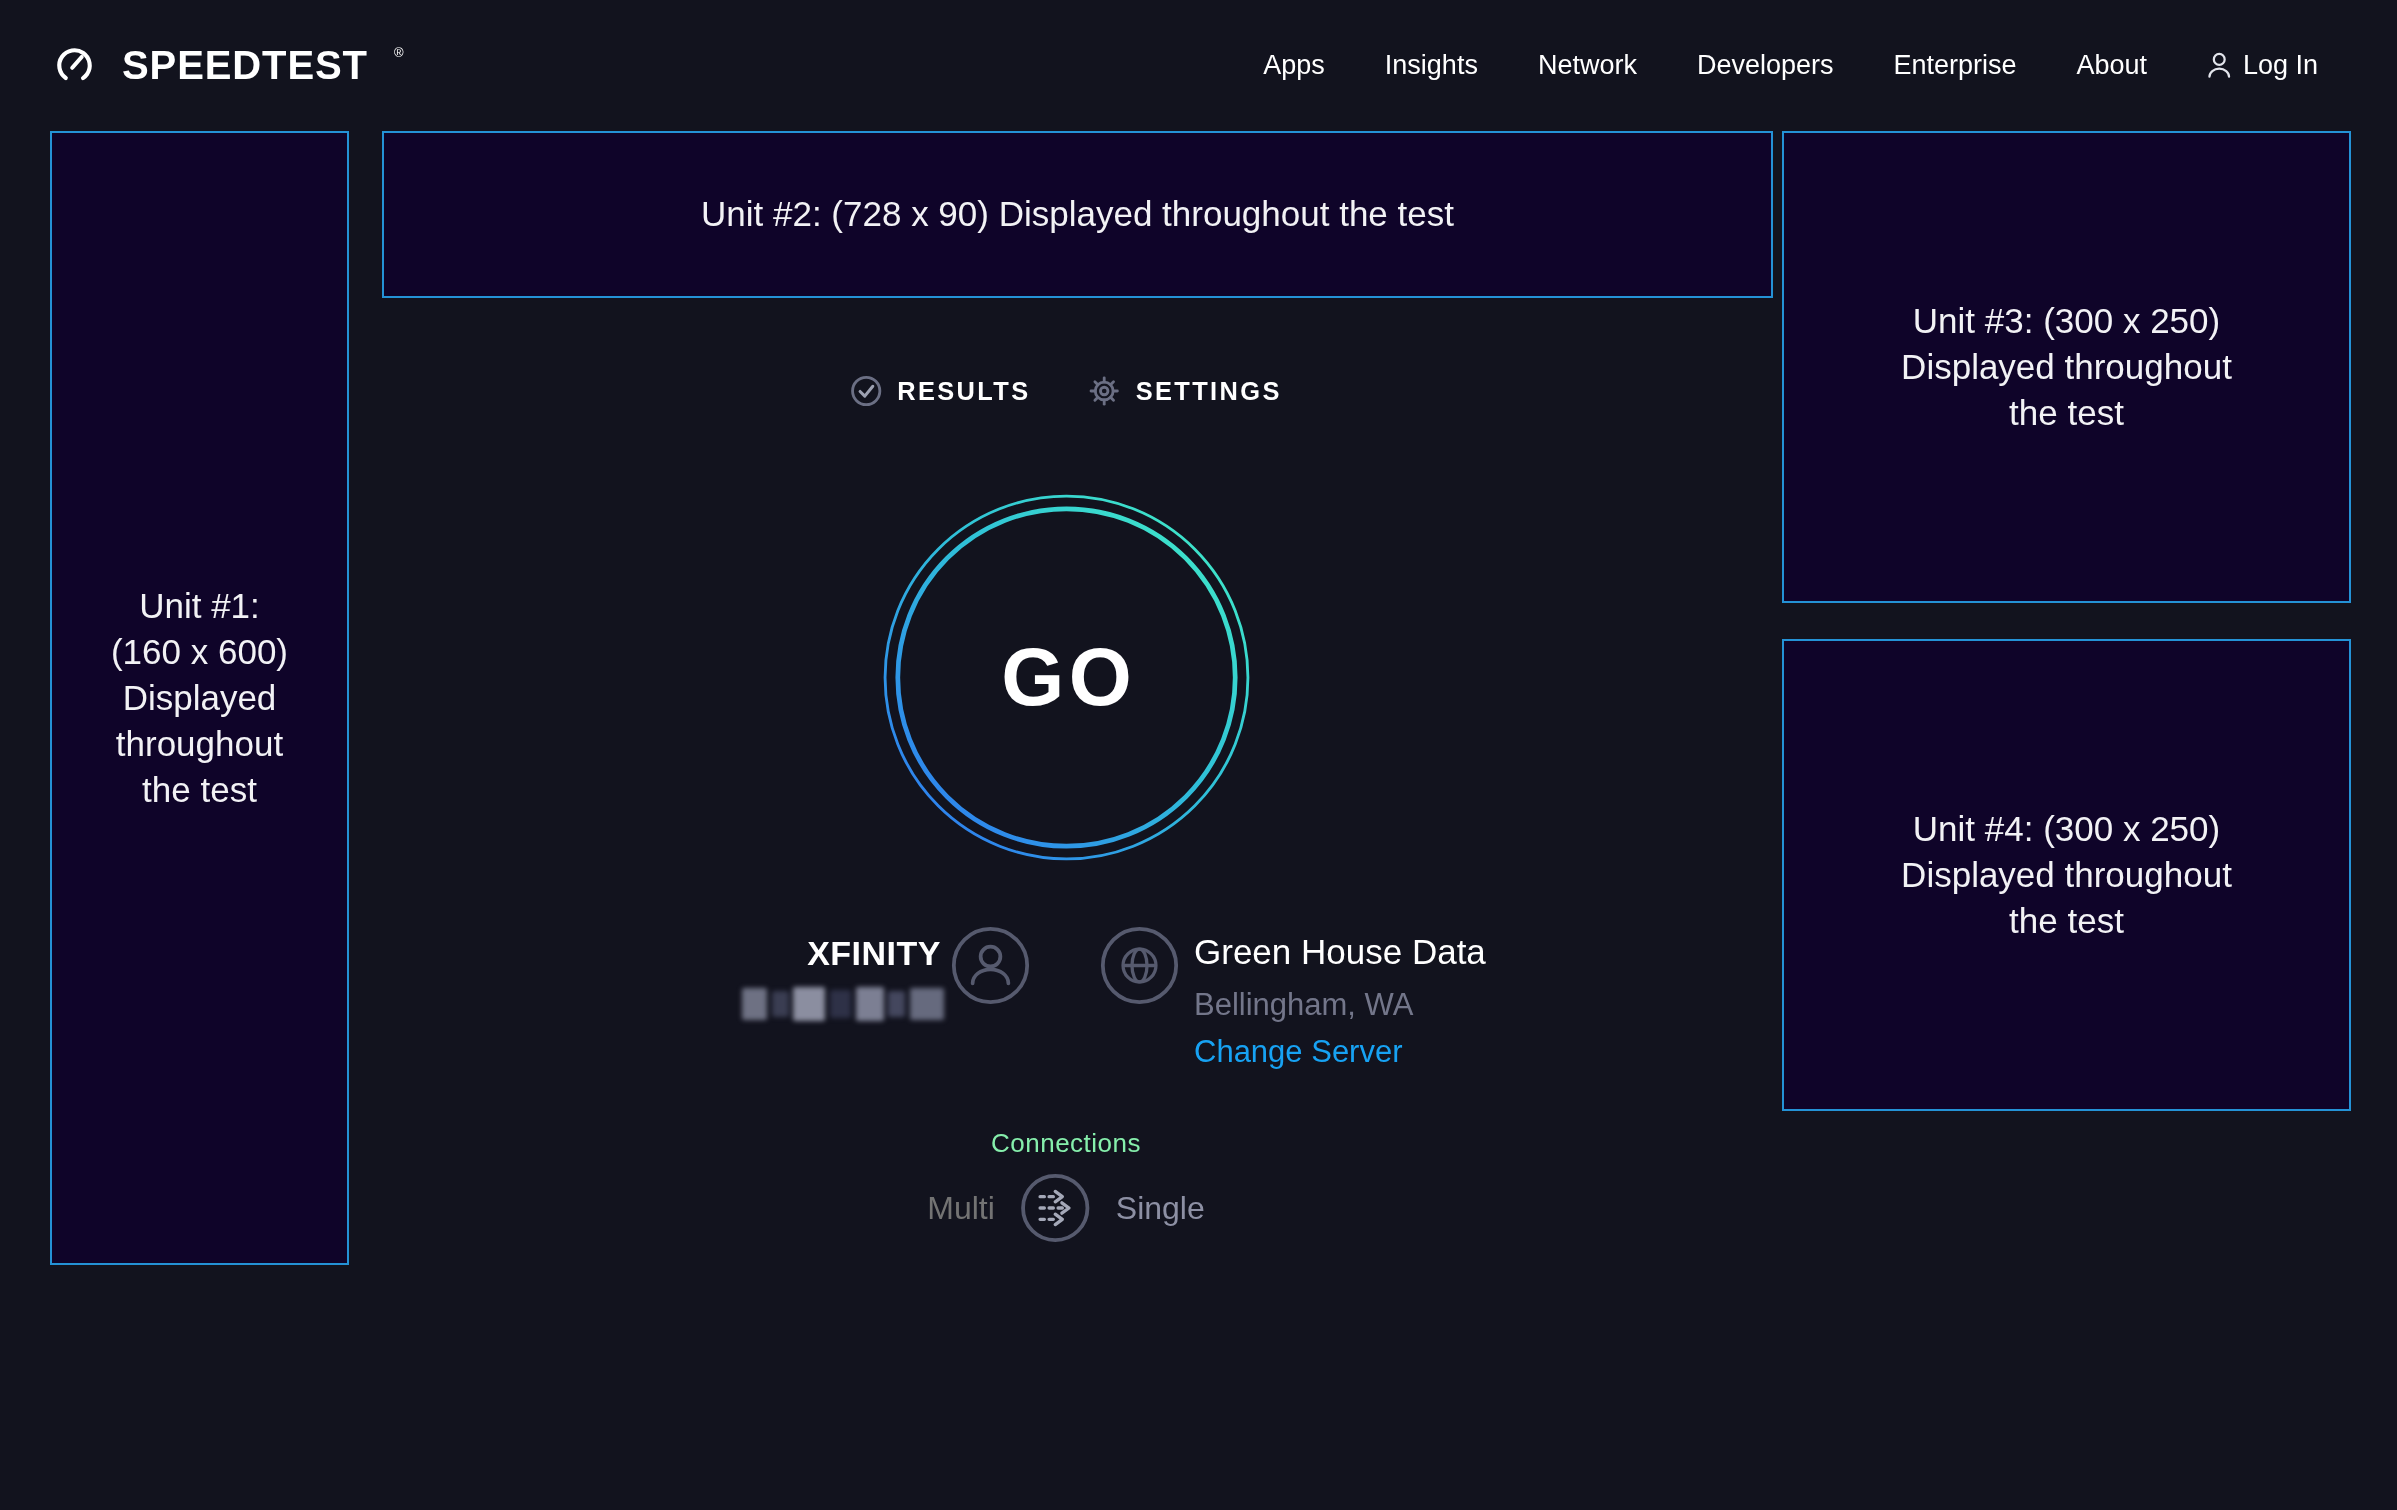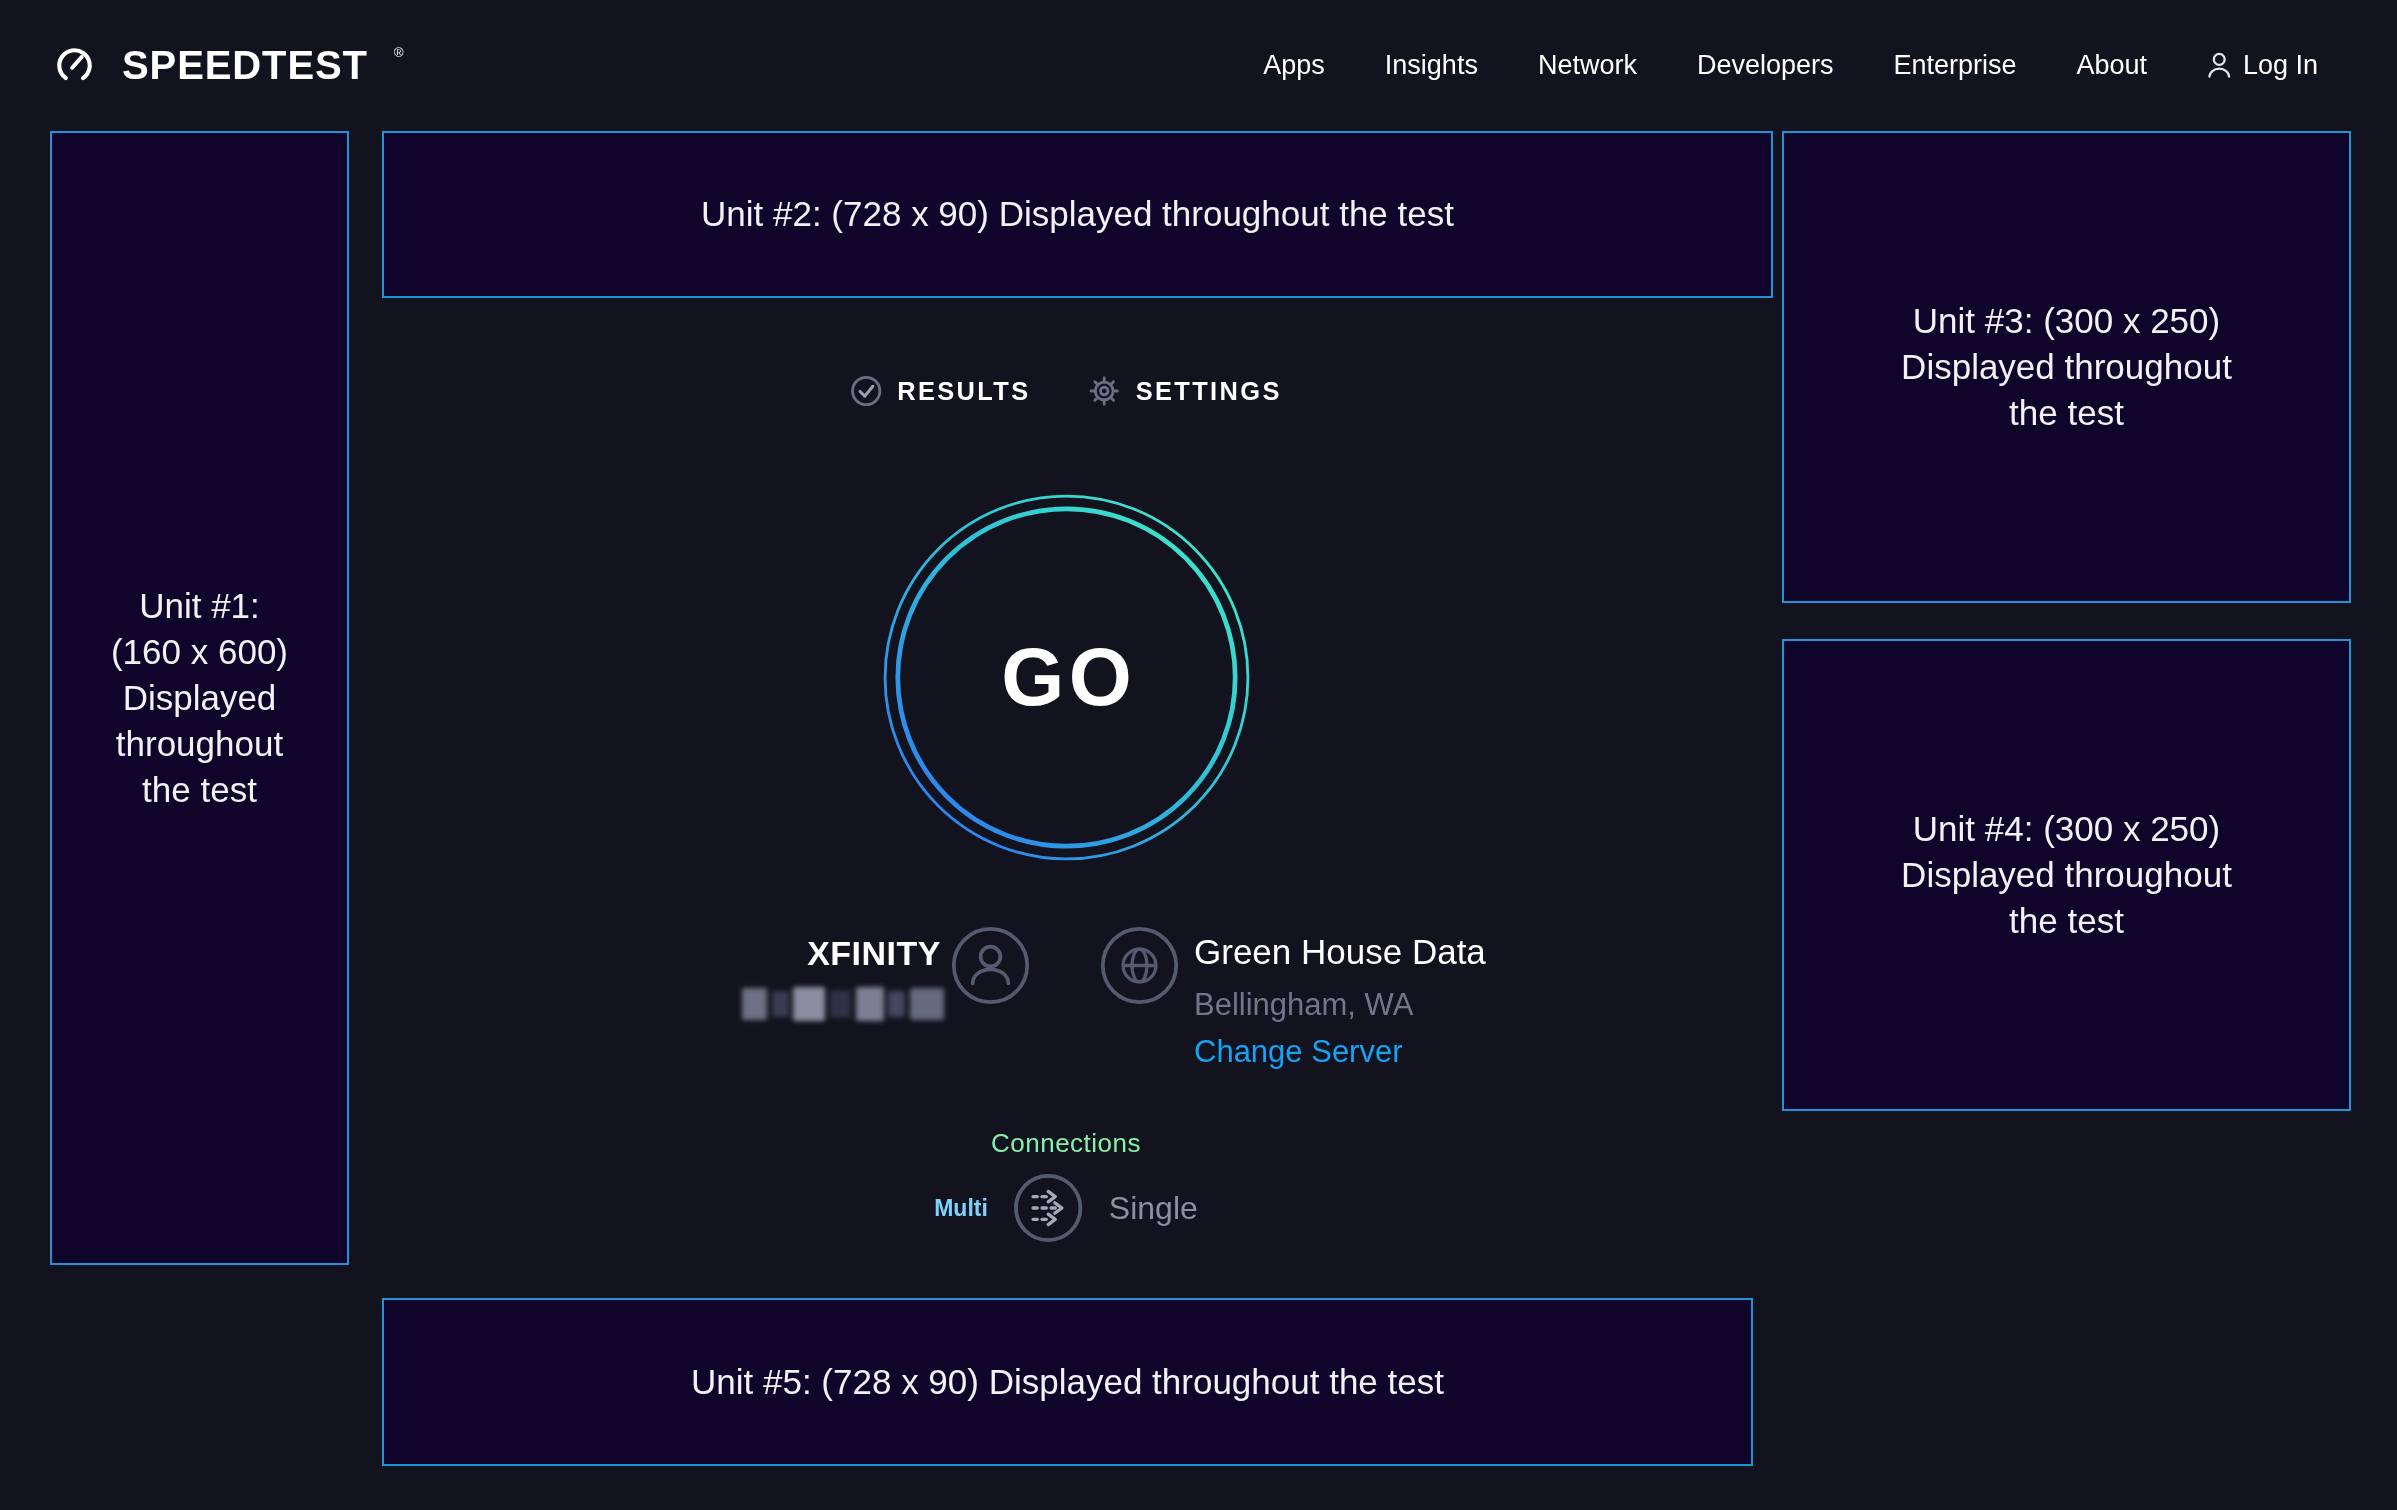--- a/index.html
+++ b/index.html
@@ -71,21 +71,21 @@
   .globe-badge{position:absolute;left:1100px;top:926px;}
   .server-name{position:absolute;left:1194px;top:932px;font-size:35px;font-weight:500;color:#fff;}
   .server-loc{position:absolute;left:1194px;top:987px;font-size:31px;color:#73768a;}
   .change-server{position:absolute;left:1194px;top:1034px;font-size:31px;color:#17a2f3;cursor:pointer;}
 
   
   .conn-label{position:absolute;left:1066px;top:1128px;transform:translateX(-50%);
               font-size:26px;color:#86efac;letter-spacing:0.5px;}
   .conn-row{position:absolute;left:1066px;top:1172px;transform:translateX(-50%);
             display:flex;align-items:center;gap:24.5px;}
-  .conn-multi{font-size:23px;font-weight:700;color:#7dd3fc;cursor:pointer;}
+  .conn-multi{font-size:32px;font-weight:400;color:#737373;cursor:pointer;}
   .conn-single{font-size:32px;color:#8d90a4;cursor:pointer;}
   .conn-toggle{cursor:pointer;display:block;}
 </style>
 </head>
 <body>
 
 <div class="screen">
 
   <header class="nav">
     <a class="logo">
@@ -126,23 +126,20 @@
   <div class="ad ad-unit3">
     <span class="ad-text">Unit #3: (300 x 250)
 Displayed throughout
 the test</span>
   </div>
   <div class="ad ad-unit4">
     <span class="ad-text">Unit #4: (300 x 250)
 Displayed throughout
 the test</span>
   </div>
-  <div class="ad ad-unit5">
-    <span class="ad-text">Unit #5: (728 x 90) Displayed throughout the test</span>
-  </div>
 
   <div class="tabs">
     <a class="tab">
       <svg width="32" height="32" viewBox="0 0 34 34">
         <circle cx="17" cy="17" r="14.5" fill="none" stroke="#6b6f84" stroke-width="3"></circle>
         <polyline points="10.5,17.5 15.5,22.5 24,12" fill="none" stroke="#9da1b2" stroke-width="3.2" stroke-linecap="round" stroke-linejoin="round"></polyline>
       </svg>
       <span class="tab-label">RESULTS</span>
     </a>
     <a class="tab">

